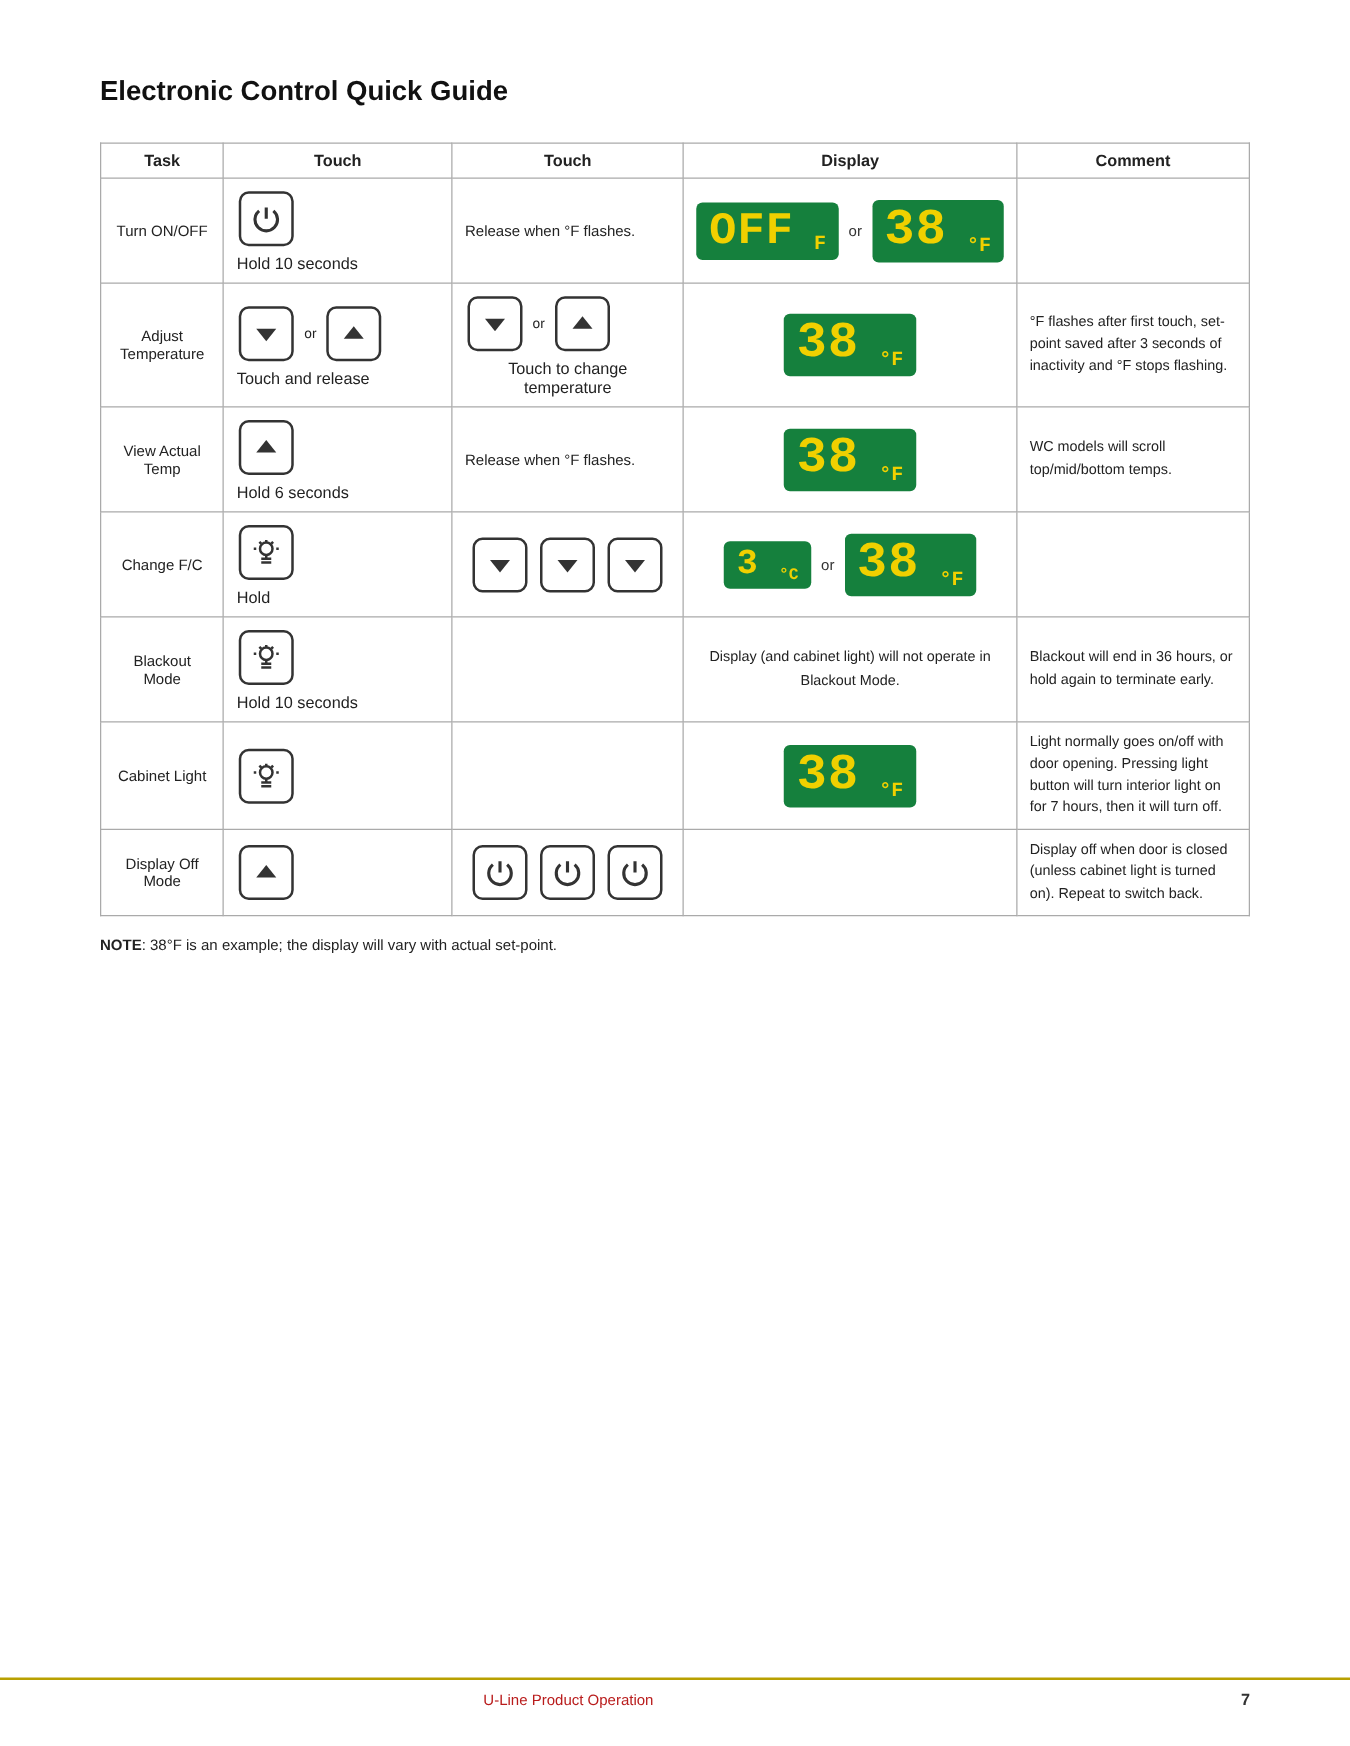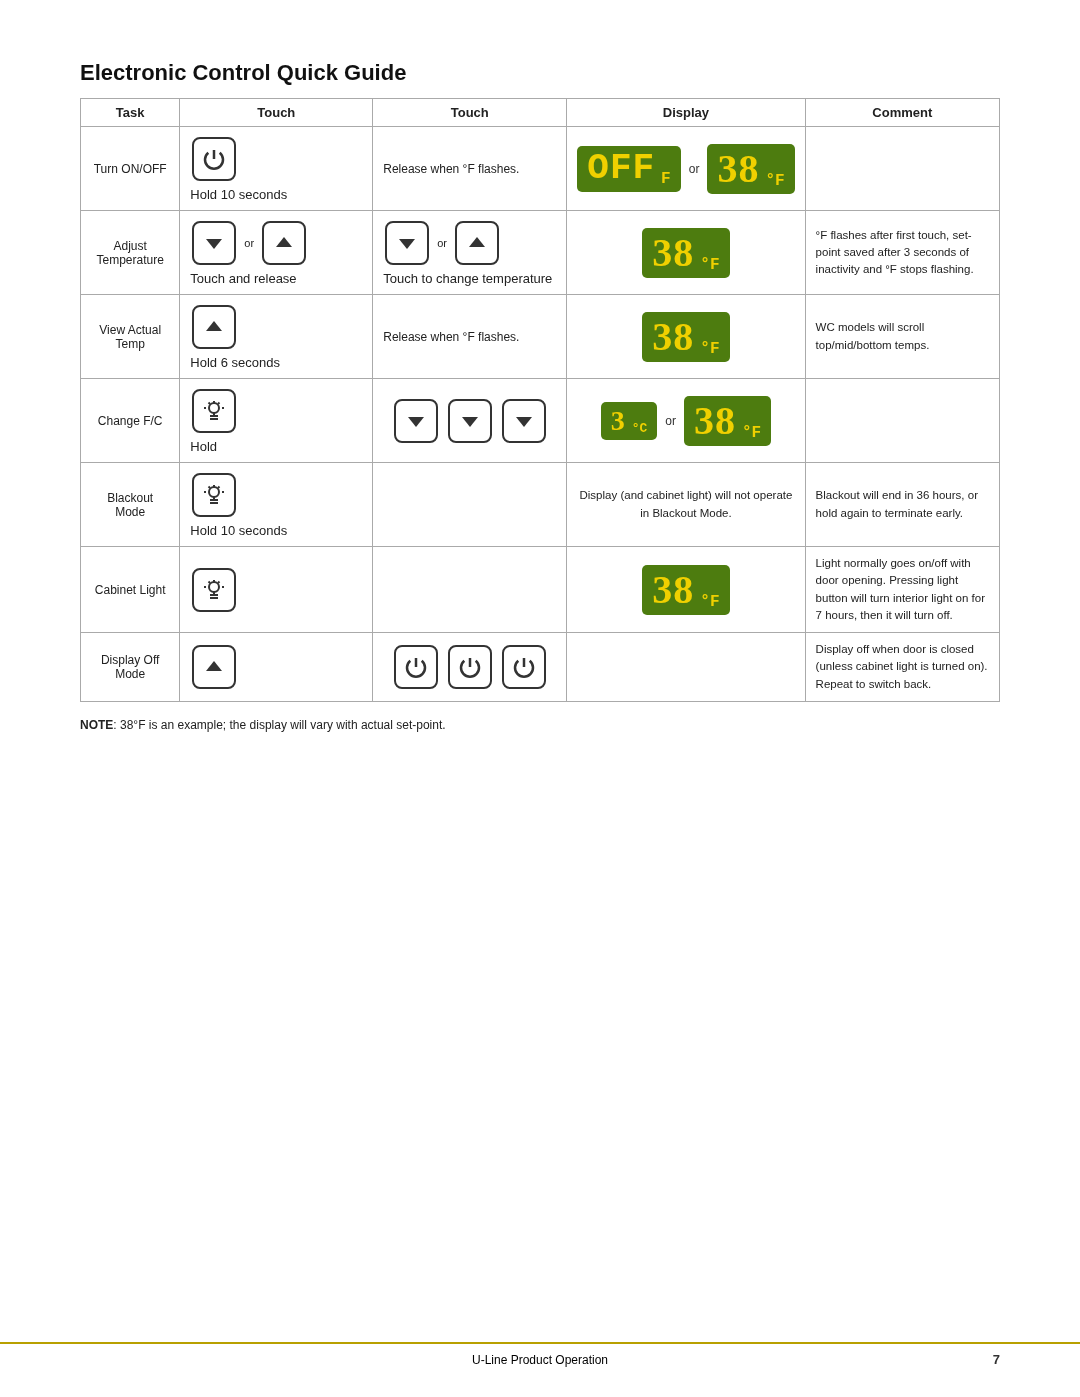--- a/index.html
+++ b/index.html
@@ -10,21 +10,21 @@
       color: #222;
       width: 1080px;
       min-height: 1397px;
       padding: 60px 80px 60px 80px;
       position: relative;
     }
 
     h1 {
       font-size: 22px;
       font-weight: bold;
-      margin-bottom: 12px;
+      margin-bottom: 28px;
       color: #111;
     }
 
     .main-table {
       width: 100%;
       border-collapse: collapse;
       border: 1.5px solid #aaa;
       margin-bottom: 0;
     }
 
@@ -128,23 +128,23 @@
       right: 0;
       display: flex;
       justify-content: space-between;
       align-items: center;
       padding: 0 80px;
       border-top: 2px solid #b8a000;
       padding-top: 8px;
     }
 
     .footer-center {
-      text-align: center;
+      text-align: left;
       font-size: 12px;
-      color: #000000;
+      color: #b91c1c;
       flex: 1;
     }
 
     .footer-right {
       font-size: 13px;
       font-weight: bold;
       color: #333;
     }
 
     .note-text {
@@ -154,29 +154,29 @@
     }
 
     .note-text strong {
       font-weight: bold;
     }
 
     
     .seg-display {
       display: inline-flex;
       align-items: flex-end;
-      background: #4d7c0f;
+      background: #15803d;
       border-radius: 5px;
       padding: 5px 10px;
-      gap: 6px;
+      gap: 16px;
     }
 
     .seg-char {
       color: #f0d000;
-      font-family: Liberation Serif, serif;
+      font-family: Liberation Mono, monospace;
       font-size: 40px;
       font-weight: 900;
       line-height: 1;
       letter-spacing: 1px;
     }
 
     .seg-char-sm {
       font-size: 28px;
     }
 

